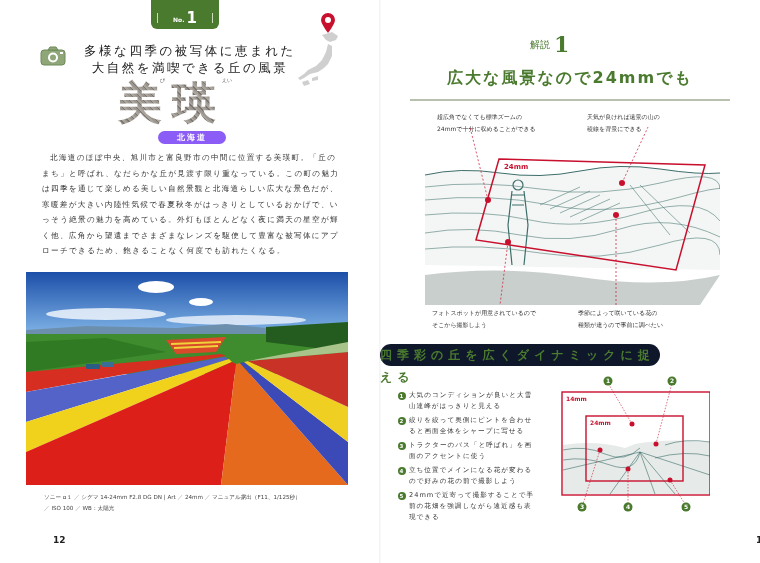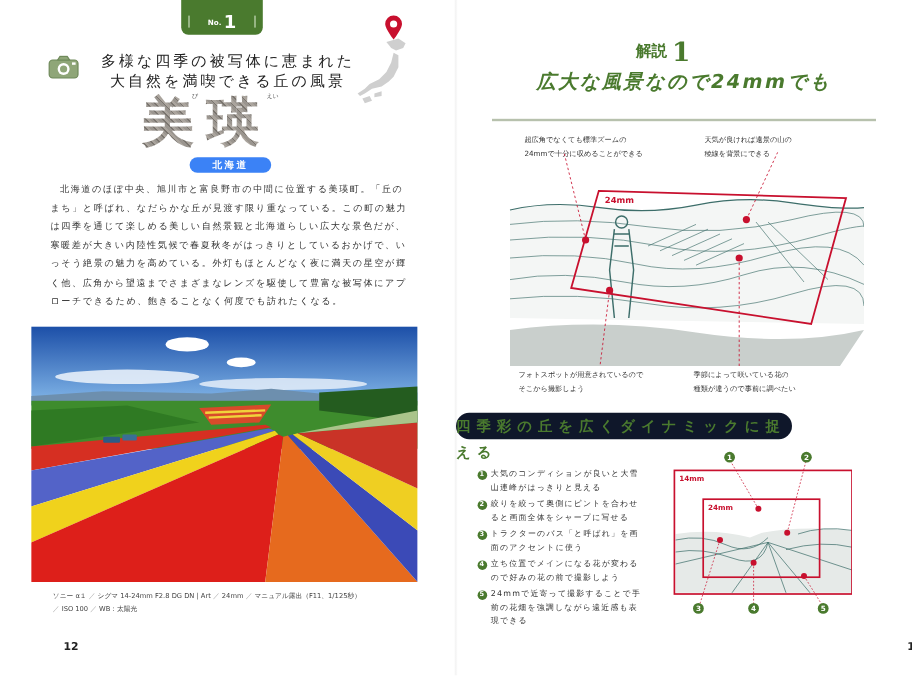--- a/index.html
+++ b/index.html
@@ -30,45 +30,45 @@
   .kicker.l1 { top: 43px; } .kicker.l2 { top: 60px; }
 
   .ruby { position: absolute; top: 77px; font-size: 5px; color: #555; }
   .place-name { position: absolute; left: 118px; top: 78px; width: 150px; text-align: left;
                 font-size: 44px; font-weight: bold; letter-spacing: 10px; line-height: 50px;
                 color: #8a8580;
                 background: repeating-linear-gradient(45deg, #9a958f 0 2px, #7a756f 2px 3px, #aaa49d 3px 5px);
                 -webkit-background-clip: text; background-clip: text; -webkit-text-fill-color: transparent; }
 
   .region-pill { position: absolute; left: 158px; top: 131px; width: 68px; height: 13px;
-                 background: #3b82f6; border-radius: 7px; color: #fff; font-size: 8px; font-weight: bold;
+                 background: #8b5cf6; border-radius: 7px; color: #fff; font-size: 8px; font-weight: bold;
                  text-align: center; line-height: 13px; letter-spacing: 2px; }
 
   
   .japan-map { position: absolute; left: 292px; top: 8px; width: 70px; height: 80px; }
 
   .body-text { position: absolute; left: 42px; top: 150px; width: 298px;
                font-size: 7.6px; line-height: 15.5px; letter-spacing: 1.3px; color: #333; text-indent: 8px; }
 
   
   .photo { position: absolute; left: 26px; top: 272px; width: 322px; height: 213px; overflow: hidden; }
 
   .caption { position: absolute; left: 44px; top: 492px; width: 300px; font-size: 5.6px; line-height: 11px; color: #444; }
   .caption .slash { color: #999; }
 
   .page-num { position: absolute; top: 535px; font-size: 9px; font-weight: bold; color: #222; margin-left: 29px; }
   .page-num.left { left: 24px; } .page-num.right { left: 347px; }
 
   
   .kaisetsu { position: absolute; left: 150px; top: 33px; display: flex; align-items: flex-end; color: #4a7a2e; }
-  .kaisetsu .lbl { font-size: 13px; margin-right: 4px; margin-bottom: 3px; font-weight: bold; }
+  .kaisetsu .lbl { font-size: 10px; margin-right: 4px; margin-bottom: 3px; }
   .kaisetsu .num { font-family: "DejaVu Serif", serif; font-size: 22px; font-weight: bold; line-height: 22px; }
   .r-title { position: absolute; left: 40px; width: 300px; text-align: center; color: #4a7a2e;
              font-size: 16px; font-weight: bold; letter-spacing: 2px; }
-  .r-title.l1 { top: 58px; font-style: italic; } .r-title.l2 { top: 78px; }
+  .r-title.l1 { top: 68px; } .r-title.l2 { top: 78px; }
   .r-rule { position: absolute; left: 30px; top: 99px; width: 320px; height: 2px; background: #b7c1ad; }
 
   .note { position: absolute; font-size: 6px; line-height: 12px; color: #333; }
   .note.a { left: 57px; top: 111px; } .note.b { left: 207px; top: 111px; }
   .note.c { left: 52px; top: 307px; } .note.d { left: 198px; top: 307px; }
 
   .illust1 { position: absolute; left: 40px; top: 125px; width: 300px; height: 180px; }
 
   .section-pill { position: absolute; left: 0; top: 344px; width: 280px; height: 22px;
                   background: #0f172a; border-radius: 11px; color: #4a7a2e; font-size: 12px; font-weight: bold;

